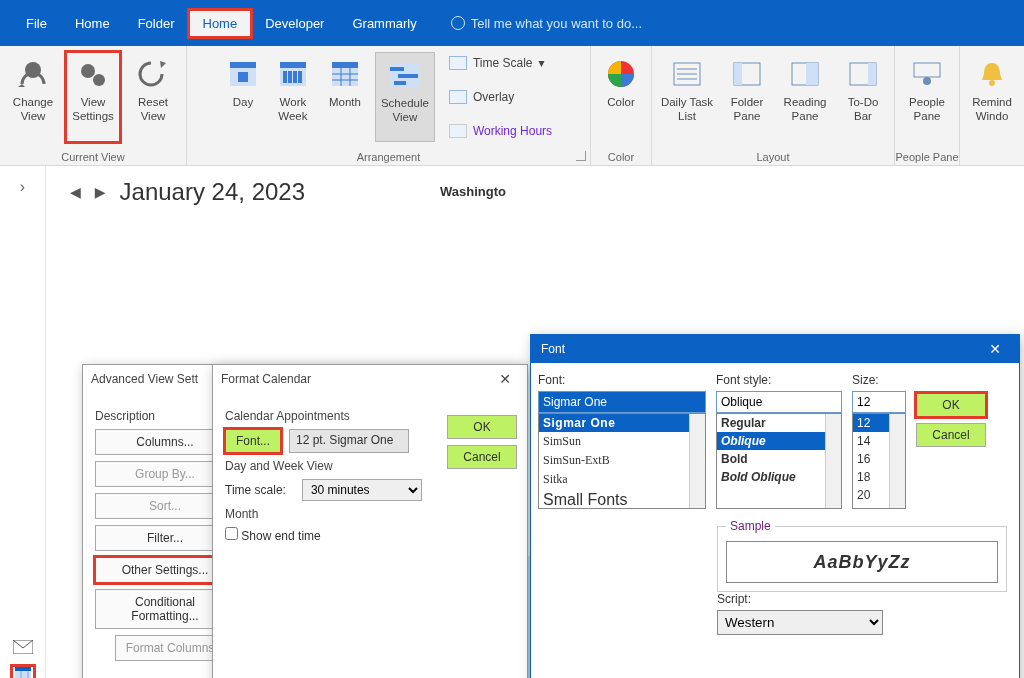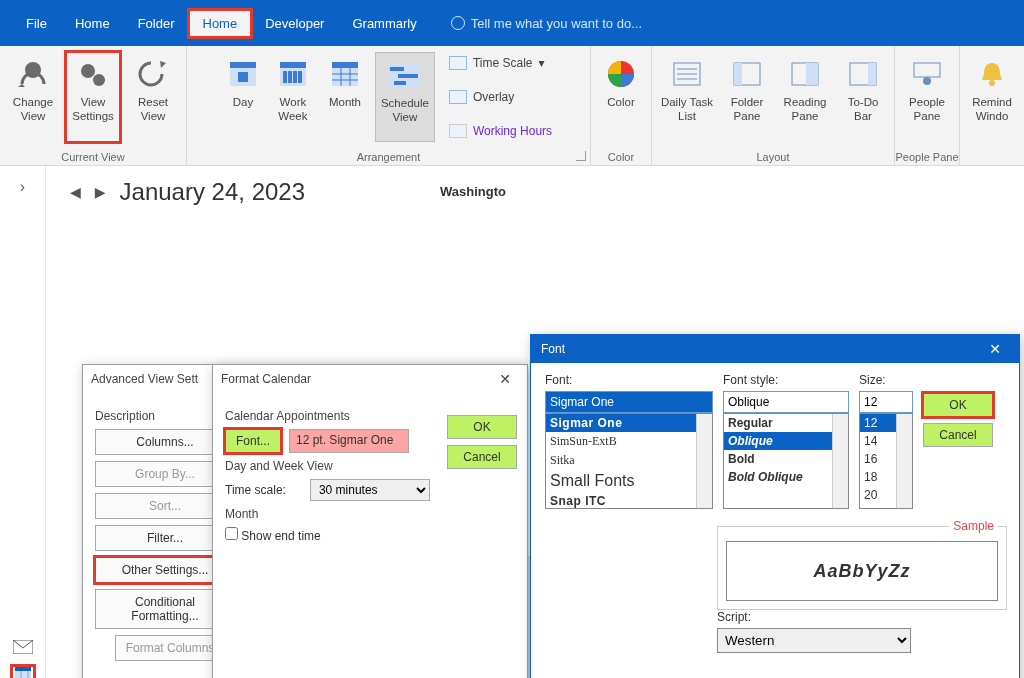--- a/index.html
+++ b/index.html
@@ -51,38 +51,38 @@
   .dlg-body { padding: 10px 12px; }
   .btn { border: 1px solid #a8a8a8; background: #bef264; padding: 4px 10px; min-width: 70px; cursor: pointer; font-size: 12px; text-align: center; }
   .sec { margin: 6px 0 2px; color: #444; }
   
   #dlg-avs { left: 82px; top: 198px; width: 440px; height: 350px; z-index: 10; }
   #dlg-avs .row { display: flex; align-items: center; gap: 8px; margin: 6px 0; }
   #dlg-avs .leftbtn { width: 140px; border: 1px solid #a8a8a8; background: #fafafa; padding: 5px; text-align: center; cursor: pointer; }
   #dlg-avs .bottom { position:absolute; bottom:10px; left:12px; right:12px; display:flex; justify-content:space-between;}
   
   #dlg-fc { left: 212px; top: 198px; width: 316px; height: 345px; z-index: 20; }
-  #dlg-fc .field { border: 1px solid #a8a8a8; padding: 3px 6px; background: #fca5a5; display:inline-block; }
+  #dlg-fc .field { border: 1px solid #a8a8a8; padding: 3px 6px; background: #e5e5e5; display:inline-block; }
   #dlg-fc select { border: 1px solid #a8a8a8; padding: 2px 4px; font-size:12px; }
   #dlg-fc .sidebtns { position: absolute; right: 10px; top: 50px; display:flex;flex-direction:column;gap:6px; }
   
   #dlg-font { left: 530px; top: 168px; width: 490px; height: 370px; z-index: 30; border: 1px solid #0b62c4; }
   #dlg-font .ftitle { background: #0b62c4; color: #fff; padding: 6px 10px; display: flex; justify-content: space-between; align-items:center;}
-  #dlg-font .cols { display: flex; gap: 10px; padding: 10px 14px; }
+  #dlg-font .cols { display: flex; gap: 10px; padding: 10px 7px; }
   #dlg-font .col { display: flex; flex-direction: column; }
   #dlg-font .lbl { color: #333; margin-bottom: 4px; }
   #dlg-font input.finput { border: 1px solid #6b99c9; padding: 3px 4px; font-size: 12px; }
   #dlg-font .listbox { border: 1px solid #888; height: 96px; overflow: hidden; font-size: 12px; position: relative; }
   #dlg-font .listbox .item { padding: 2px 4px; white-space:nowrap;}
   #dlg-font .listbox .item.sel { background: #0a62c4; color: #fff; }
-  #dlg-font .sample { border: 1px solid #888; height: 60px; display: flex; align-items: center; justify-content: center; font-weight: 900; font-style: italic; letter-spacing: 1px; font-size:18px;}
+  #dlg-font .sample { border: 1px solid #888; height: 42px; display: flex; align-items: center; justify-content: center; font-weight: 900; font-style: italic; letter-spacing: 1px; font-size:18px;}
   #dlg-font .scrolld { position:absolute; right:0; top:0; bottom:0; width:16px; background:#f0f0f0; border-left:1px solid #ccc;}
   #dlg-font .okcol { display:flex;flex-direction:column;gap:6px; padding-top:20px;}
   fieldset { border: 1px solid #ccc; padding: 8px; }
-  legend { padding: 0 4px; color: #ef4444; text-align: right; }
+  legend { padding: 0 4px; color: #701a75; }
   .ff-sigmar { font-family: Impact, "Arial Black", sans-serif; font-weight:900; letter-spacing:0.5px; font-size:12px;}
   .ff-serif { font-family: "Times New Roman", serif; font-size:12px;}
   .ff-bold { font-weight:900;}
   .ff-obl { font-style: italic; font-weight:900;}
 </style>
 </head>
 <body>
 
 <div class="tabbar">
   <div class="tab">File</div>
@@ -364,21 +364,21 @@
       <span>Format Calendar</span>
       <span class="dlg-close">✕</span>
     </div>
     <div class="dlg-body">
       <div class="sec">Calendar Appointments</div>
       <div style="display:flex;gap:8px;margin:6px 0">
         <div class="btn hl" style="min-width:56px">Font...</div>
         <div class="field" style="width:120px">12 pt. Sigmar One</div>
       </div>
       <div class="sec">Day and Week View</div>
-      <div style="display:flex;gap:24px;align-items:center;margin:6px 0">
+      <div style="display:flex;gap:16px;align-items:center;margin:6px 0">
         <span>Time scale:</span>
         <select style="width:120px"><option>30 minutes</option></select>
       </div>
       <div class="sec">Month</div>
       <div style="margin:6px 0"><label><input type="checkbox" style=""> <span>Show end time</span></label></div>
     </div>
     <div class="sidebtns">
       <div class="btn">OK</div>
       <div class="btn">Cancel</div>
     </div>
@@ -388,20 +388,21 @@
     <div class="ftitle">
       <span>Font</span>
       <span class="dlg-close" style="color:#fff">✕</span>
     </div>
     <div class="cols">
       <div class="col" style="width:168px">
         <span class="lbl">Font:</span>
         <input class="finput" style="background: rgb(10, 98, 196); color: rgb(255, 255, 255);" value="Sigmar One">
         <div class="listbox">
           <div class="item sel ff-sigmar">Sigmar One</div>
+          <div class="item ff-serif">SimSun</div>
           <div class="item ff-serif">SimSun-ExtB</div>
           <div class="item" style="font-family:Georgia">Sitka</div>
           <div class="item" style="font-size:16px">Small Fonts</div>
           <div class="item ff-sigmar">Snap ITC</div>
           <div class="scrolld"></div>
         </div>
       </div>
       <div class="col" style="width:126px">
         <span class="lbl">Font style:</span>
         <input class="finput" value="Oblique" style="">
@@ -432,18 +433,18 @@
         <div class="btn">Cancel</div>
       </div>
     </div>
     <div style="padding:0 12px 0 186px">
       <fieldset>
         <legend>Sample</legend>
         <div class="sample">AaBbYyZz</div>
       </fieldset>
       <div style="margin-top:0">
         <div class="lbl">Script:</div>
-        <select style="width:194px;border:1px solid #888;padding:3px"><option>Western</option></select>
+        <select style="width:166px;border:1px solid #888;padding:3px"><option>Western</option></select>
       </div>
     </div>
   </div>
 
 </div>
 
 </body></html>

